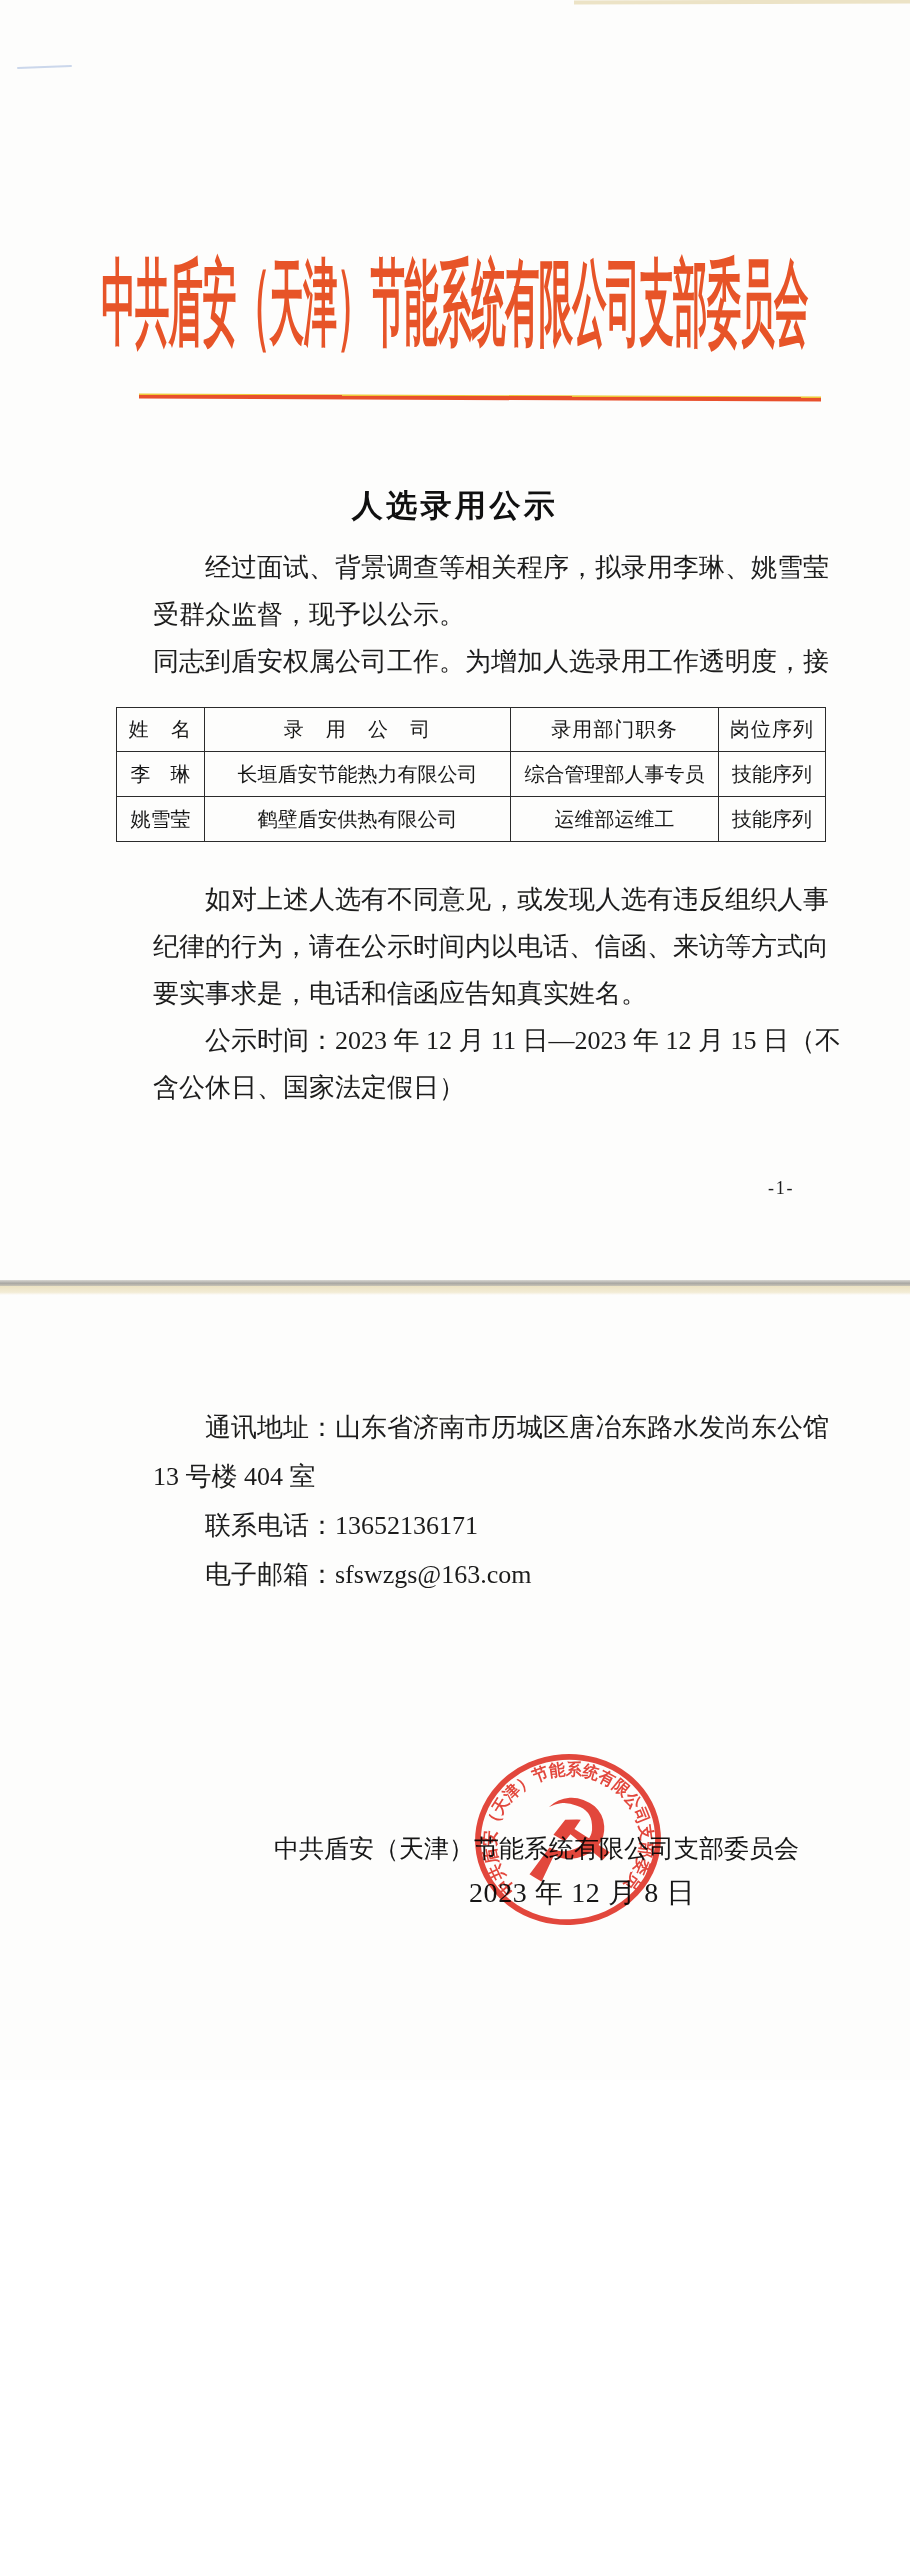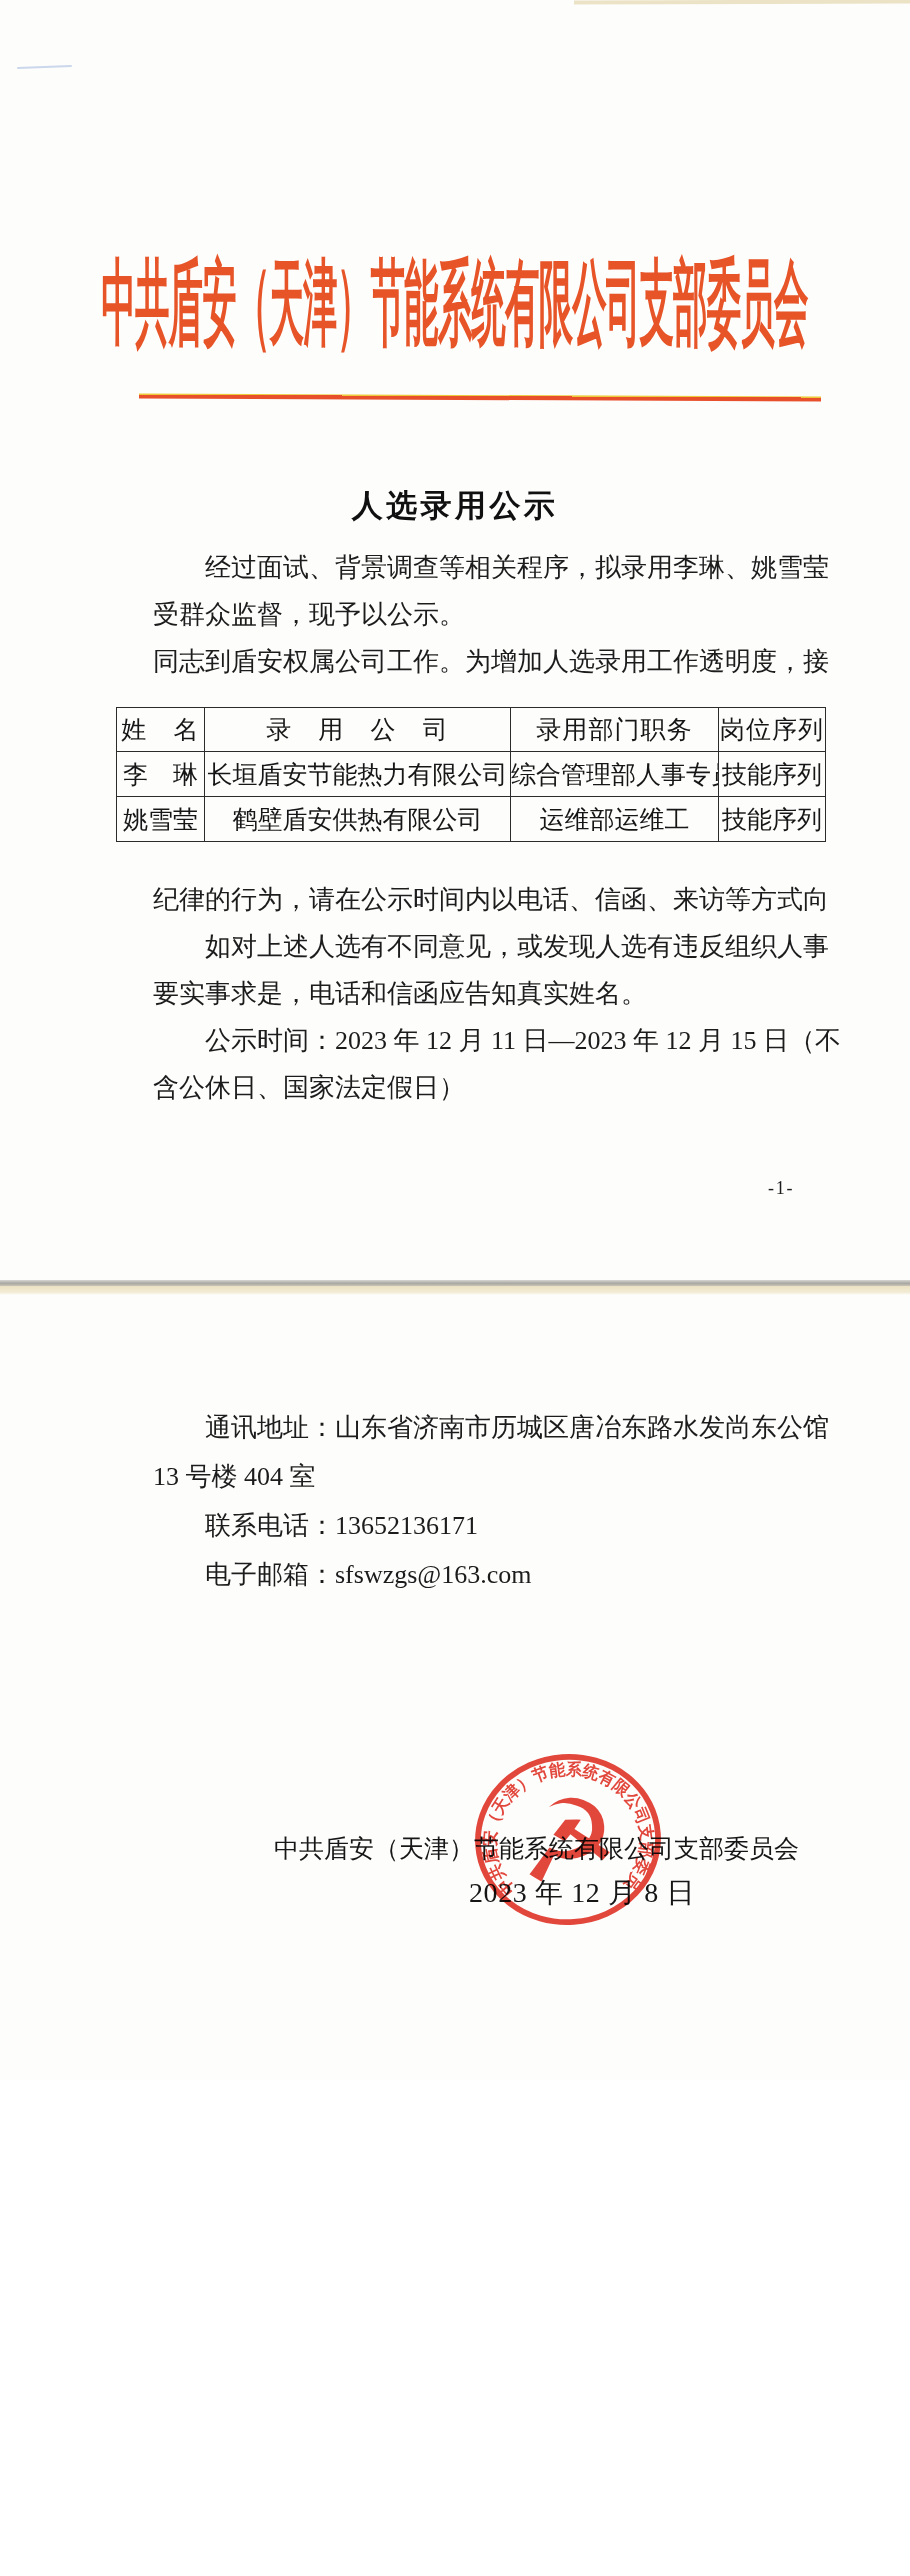--- a/index.html
+++ b/index.html
@@ -33,21 +33,21 @@
     font-size:31px;font-weight:bold;letter-spacing:3.4px;color:#101010;margin-top:28px;}
   .textblock{position:absolute;left:153px;width:674px;font-size:26px;line-height:47px;}
   .textblock .line{white-space:nowrap;}
   .indent{padding-left:52px;}
   .block-p1{top:544px;}
   .block-p2{top:876px;}
 
   table.recruit{
     position:absolute;left:116px;top:707px;width:709px;
     border-collapse:collapse;table-layout:fixed;
-    font-size:25px;color:#161616;
+    font-size:20px;color:#161616;
   }
   table.recruit td,table.recruit th{
     border:1.1px solid #2b2b2b;text-align:center;vertical-align:middle;
     font-weight:normal;padding:0;overflow:hidden;white-space:nowrap;
   }
   table.recruit tr.hdr td{height:43px;letter-spacing:1.1px;}
   table.recruit tr.row td{height:44px;}
   table.recruit{border:1.7px solid #2b2b2b;}
 
   .page-num{position:absolute;font-size:18px;letter-spacing:1.7px;color:#1c1c1c;}
@@ -104,22 +104,22 @@
     <tr class="row">
       <td>姚雪莹</td>
       <td>鹤壁盾安供热有限公司</td>
       <td>运维部运维工</td>
       <td>技能序列</td>
     </tr>
   </tbody>
     </table>
 
   <div class="textblock block-p2">
+    <div class="line indent">如对上述人选有不同意见，或发现人选有违反组织人事</div>
     <div class="line">纪律的行为，请在公示时间内以电话、信函、来访等方式向</div>
-    <div class="line indent">如对上述人选有不同意见，或发现人选有违反组织人事</div>
     <div class="line">要实事求是，电话和信函应告知真实姓名。</div>
     <div class="line indent">公示时间：2023 年 12 月 11 日—2023 年 12 月 15 日（不</div>
     <div class="line">含公休日、国家法定假日）</div>
   </div>
 
   <div class="page-num pn1">-1-</div>
 
   <div class="page-crease">
     <div class="crease-shadow"></div>
     <div class="crease-paper"></div>

